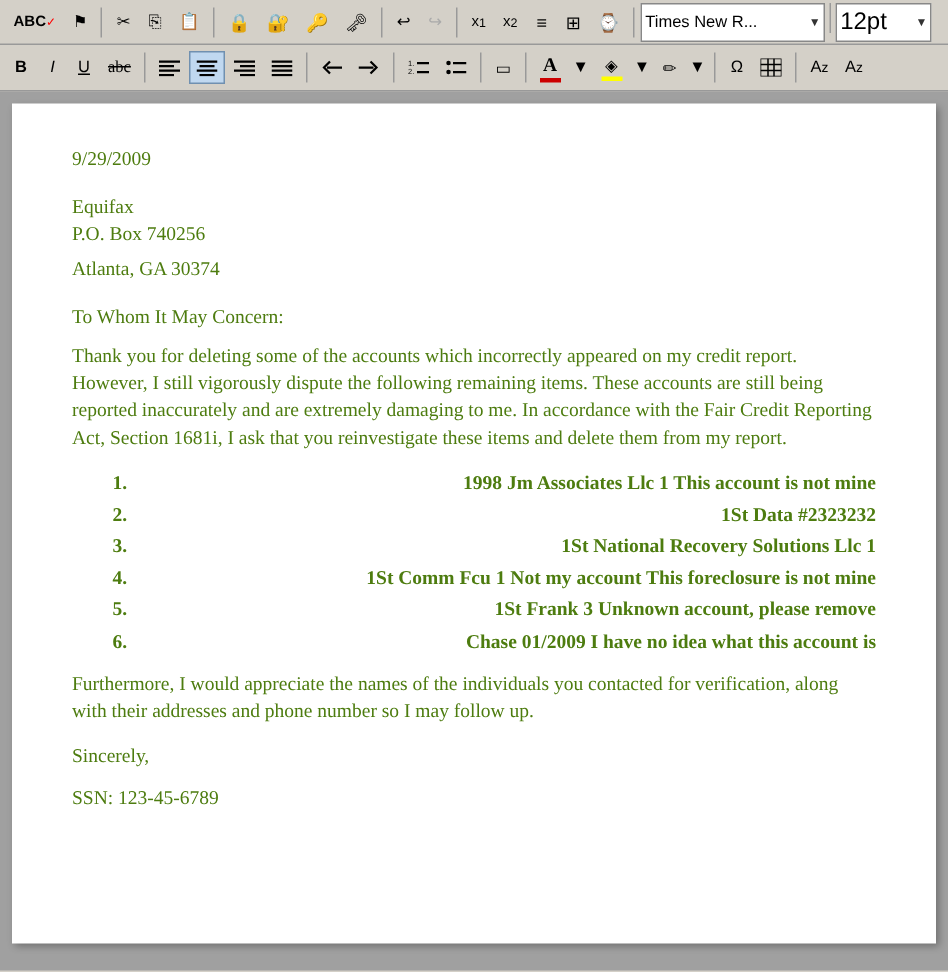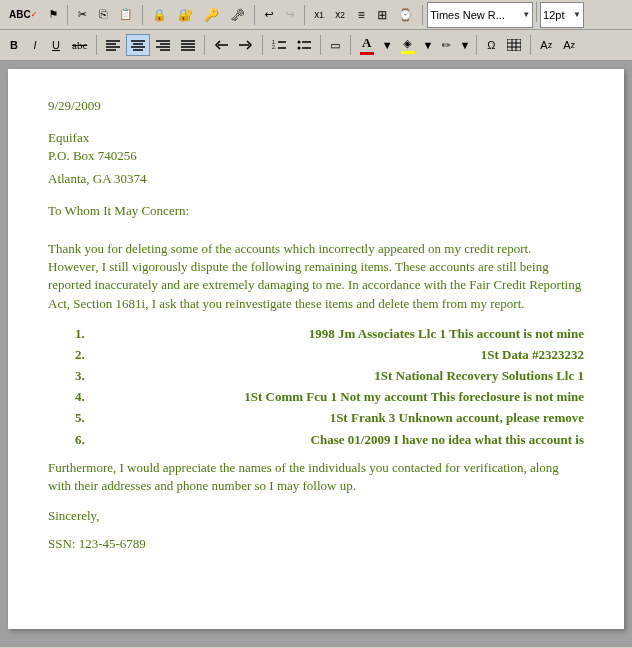--- a/index.html
+++ b/index.html
@@ -87,21 +87,21 @@
 
     .doc-addressee {
       margin-bottom: 4px;
     }
 
     .doc-city {
       margin-bottom: 14px;
     }
 
     .doc-salutation {
-      margin-bottom: 20px;
+      margin-bottom: 8px;
     }
 
     .doc-body-para {
       margin-bottom: 12px;
     }
 
     .doc-list {
       margin: 10px 0 10px 30px;
       padding-left: 10px;
       text-align: right;
@@ -127,21 +127,21 @@
       gap: 1px;
     }
 
     .tb-dropdown {
       display: flex;
       align-items: center;
       background: white;
       border: 1px solid #888;
       height: 22px;
       padding: 12px 2px;
-      gap: 2px;
+      gap: 19px;
       cursor: pointer;
     }
 
     .tb-dropdown-arrow {
       font-size: 8px;
       color: #333;
     }
 
     .color-bar {
       display: inline-block;
@@ -192,21 +192,21 @@
       <button class="tb-btn" style="font-size:12px">⌚</button>
     </div>
     <div class="tb-separator"></div>
     <div class="tb-group">
       <div class="tb-dropdown">
         <span style="font-size:11px;font-family:Arial;min-width:90px">Times New R...</span>
         <span class="tb-dropdown-arrow">▼</span>
       </div>
       <div class="tb-separator"></div>
       <div class="tb-dropdown">
-        <span style="font-size:11px;font-family:Arial;min-width:28px">12pt</span>
+        <span style="font-size:16px;font-family:Arial;min-width:28px">12pt</span>
         <span class="tb-dropdown-arrow">▼</span>
       </div>
     </div>
   </div>
 
   <div class="toolbar-row2">
     <div class="tb-group">
       <button class="tb-btn fmt-bold" title="Bold">B</button>
       <button class="tb-btn fmt-italic" title="Italic">I</button>
       <button class="tb-btn fmt-underline" title="Underline">U</button>

